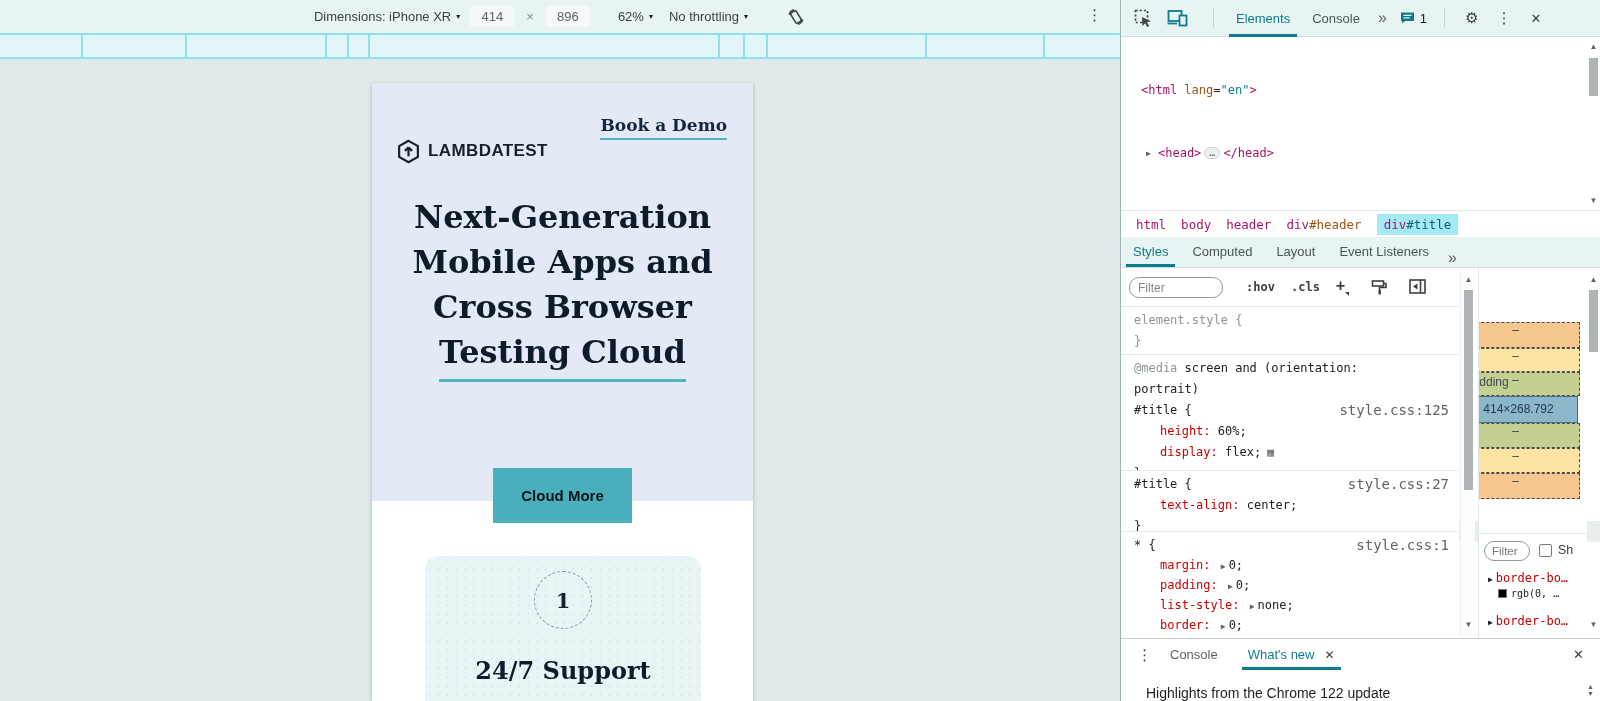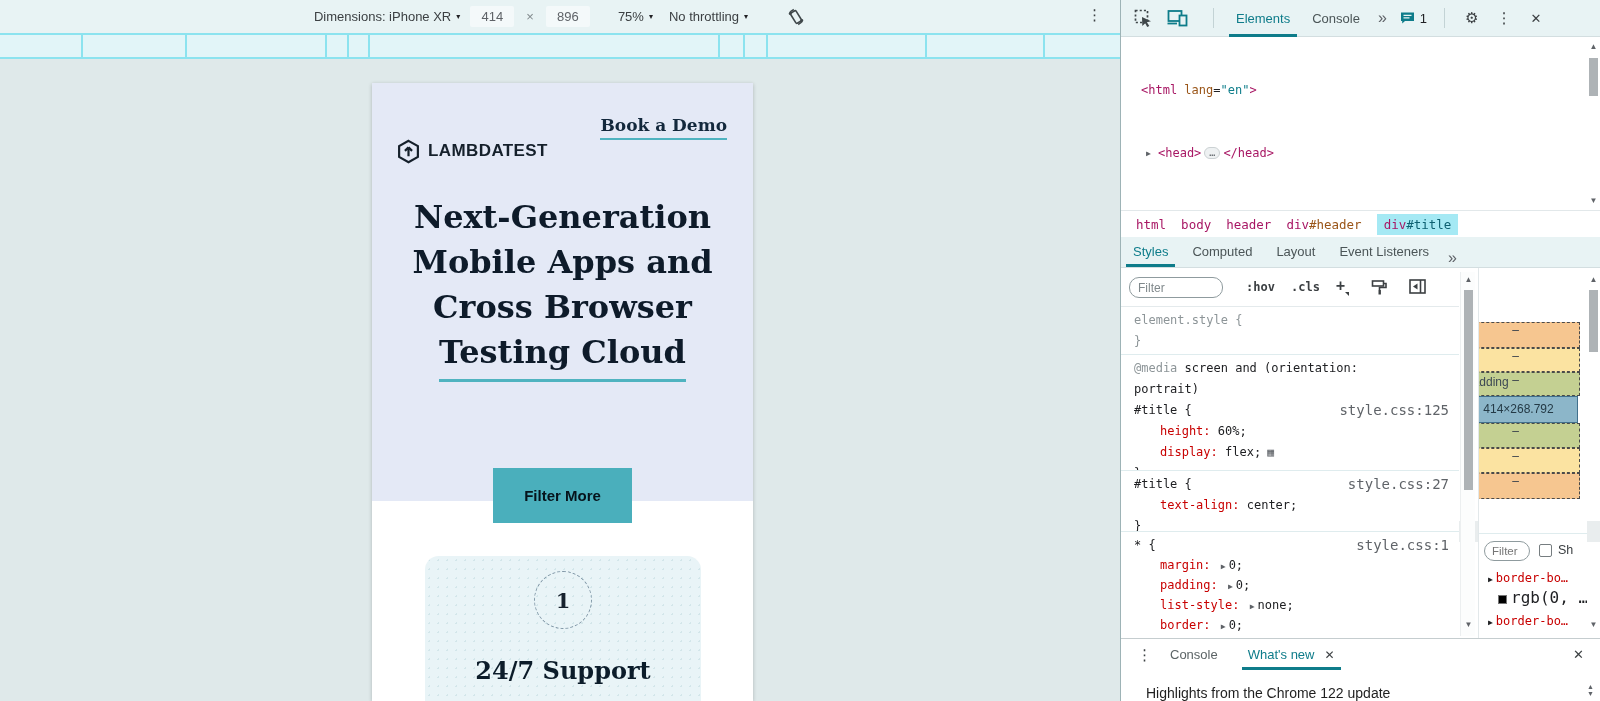--- a/index.html
+++ b/index.html
@@ -110,21 +110,21 @@
           font-size:12px;color:#38404a;font-family:"Liberation Sans",sans-serif;}
   .bm-label{position:absolute;left:14px;top:2px;font-size:12px;color:#3d4854;}
   .bm-content{position:absolute;left:-20px;right:9px;background:#8cb6c9;border:1px solid #41708c;
               text-align:center;font-size:12px;color:#243a46;}
   .rsep{position:absolute;left:0;right:0;top:265px;border-top:1px solid #dfecee;}
   .cfilter{position:absolute;left:5px;top:273px;width:46px;height:20px;border:1px solid #8f9b9e;border-radius:10px;
            padding:0 7px;font-size:11.5px;color:#80898c;font-family:"Liberation Sans",sans-serif;background:#fff;}
   .cbox{position:absolute;left:60px;top:276px;width:13px;height:13px;border:1px solid #767d80;border-radius:2px;background:#fff;}
   .clabel{position:absolute;left:79px;top:275px;font-size:12.5px;color:#3c4043;}
   .cprop{position:absolute;left:6px;font-family:"DejaVu Sans Mono",monospace;font-size:12px;color:#c80000;white-space:pre;}
-  .cval{position:absolute;left:18px;font-family:"DejaVu Sans Mono",monospace;font-size:16px;color:#202124;white-space:pre;}
+  .cval{position:absolute;left:18px;font-family:"DejaVu Sans Mono",monospace;font-size:10px;color:#202124;white-space:pre;}
   
   .drawer{position:absolute;left:0;right:0;top:638px;height:63px;background:#fff;border-top:1px solid #c5cdcf;}
   .drawer-bar{position:absolute;left:0;right:0;top:0;height:31px;display:flex;align-items:center;font-size:13px;color:#5c6466;}
   .dw-tab{display:flex;align-items:center;height:31px;padding:0 6px;position:relative;}
   .dw-active{color:#0e7c8a;}
   .dw-active::after{content:"";position:absolute;left:0;right:0;bottom:0;height:3px;background:#0e7c8a;}
   .dw-close{margin-left:10px;color:#3c4043;font-size:12px;}
   .drawer-content{position:absolute;left:25px;top:46px;font-size:14px;color:#1f1f1f;white-space:nowrap;}
   .mini-arrows{position:absolute;right:6px;top:44px;display:flex;flex-direction:column;line-height:7px;
                font-size:7px;color:#5f6368;text-align:center;}
@@ -138,21 +138,21 @@
   <div class="dev-toolbar">
     <div class="grp">
       <span class="tb-btn">
         <span>Dimensions: iPhone XR</span>
         <span class="caret">▾</span>
       </span>
       <input class="dim-input" value="414" style="">
       <span class="times">×</span>
       <input class="dim-input" value="896" style="">
       <span class="tb-btn" style="margin-left:18px;">
-        <span>75%</span>
+        <span>62%</span>
         <span class="caret">▾</span>
       </span>
       <span class="tb-btn" style="margin-left:6px;">
         <span>No throttling</span>
         <span class="caret">▾</span>
       </span>
       <span class="tb-btn" style="margin-left:28px;">
         <svg width="20" height="20" viewBox="0 0 20 20">
           <g fill="none" stroke="#3f474a" stroke-width="1.6">
             <rect x="6.8" y="4" width="6.4" height="12" rx="1.4" transform="rotate(-32 10 10)"></rect>
@@ -192,21 +192,21 @@
         </span>
         <span class="book">Book a Demo</span>
       </div>
       <div class="headline">
         <div>Next-Generation</div>
         <div>Mobile Apps and</div>
         <div>Cross Browser</div>
         <div><span class="hl-underline">Testing Cloud</span></div>
       </div>
     </div>
-    <button class="learn-more">Filter More</button>
+    <button class="learn-more">Cloud More</button>
     <div class="feature-card">
       <div class="feature-circle">
         <span>1</span>
       </div>
       <div class="feature-title">24/7 Support</div>
     </div>
   </div>
 
   <div class="devtools">
 

